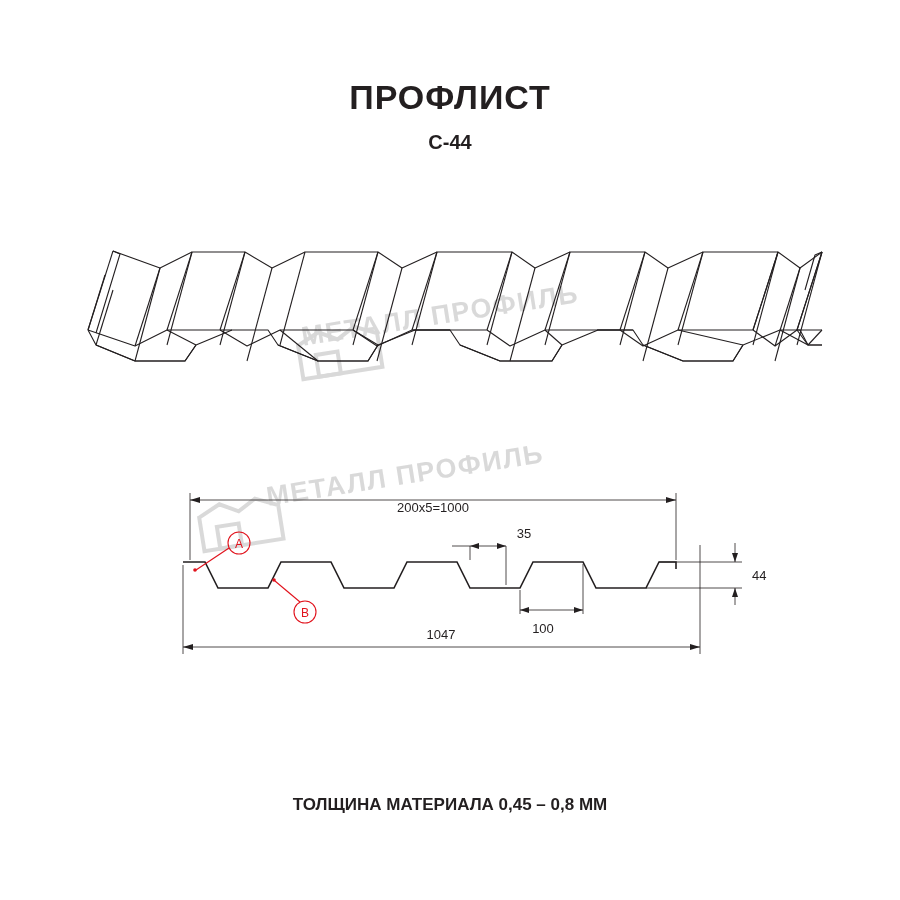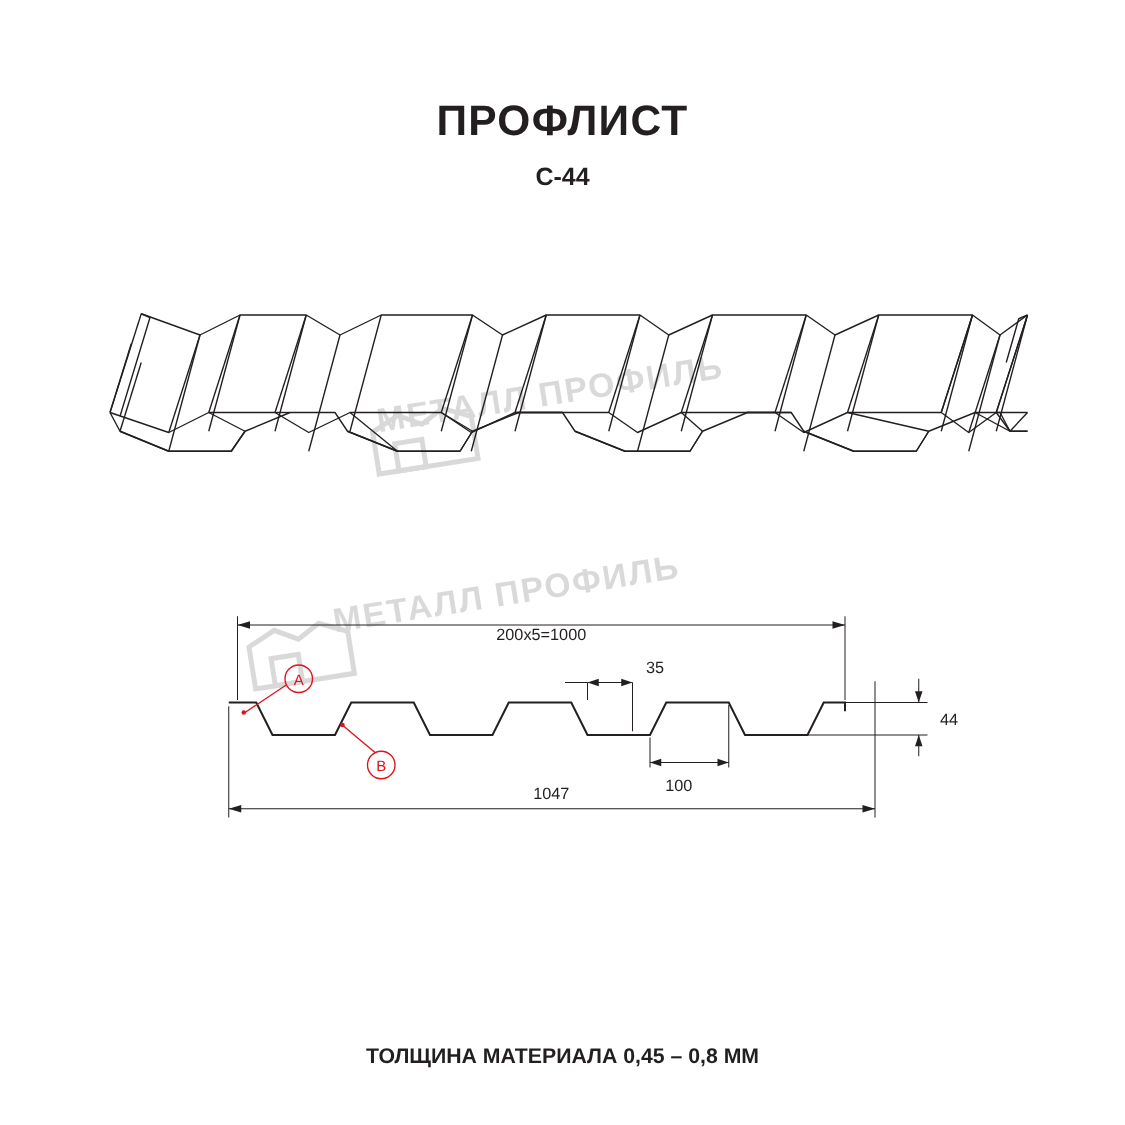--- a/index.html
+++ b/index.html
@@ -43,21 +43,20 @@
   }
   .footer {
     position: absolute;
     top: 795px;
     left: 0;
     width: 900px;
     text-align: center;
     font-size: 17px;
     font-weight: bold;
     color: #231f20;
-    margin-top: 40px;
   }
   svg.layer {
     position: absolute;
     left: 0;
     top: 0;
     width: 900px;
     height: 900px;
   }
   .wm {
     position: absolute;

